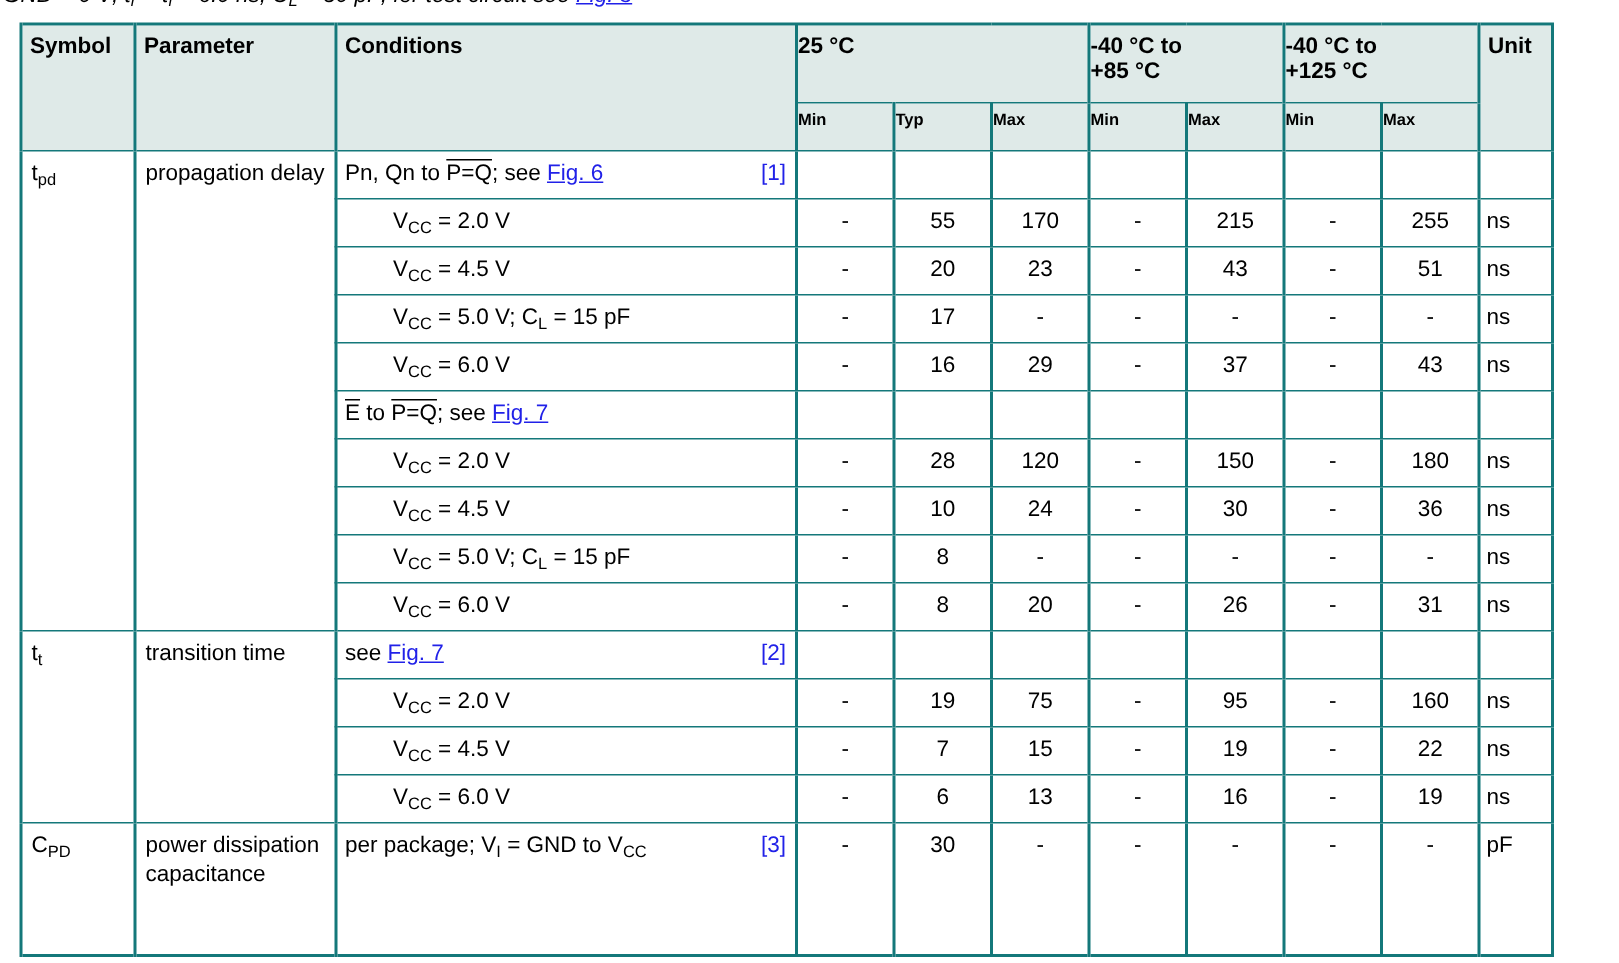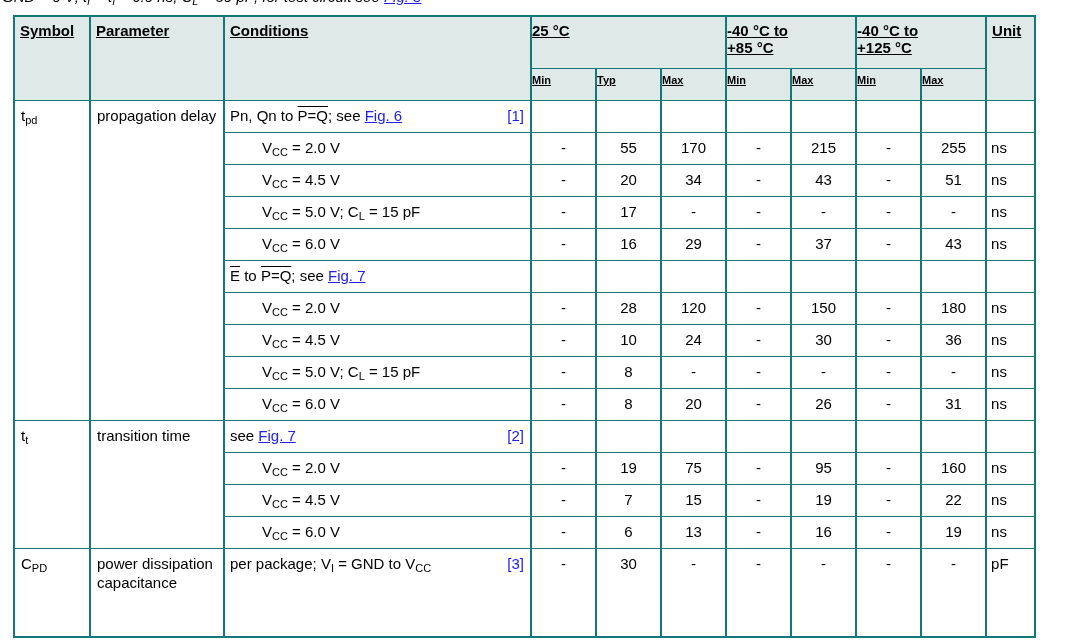--- a/index.html
+++ b/index.html
@@ -39,21 +39,20 @@
     border-width:1px 2px;
     padding:0;
     vertical-align:top;
     overflow:hidden;
   }
   .ds thead th{
     background:var(--hdr);
     font-weight:bold;
     text-align:left;
     padding:5px 16px 2px 5px;
-    text-decoration:underline;
   }
   .ds thead tr.r1{height:52px;}
   .ds thead tr.r2{height:32px;}
   .ds thead th.grp{padding-left:0;padding-right:0;}
   .ds thead th.sub{padding-left:0;padding-right:0;}
   .ds tbody tr{height:32px;}
   .ds tbody tr.tall{height:89px;}
   td.sym,td.par{padding:5px 4px 2px 6px;line-height:19px;}
   td.cond{padding:6px 6px 2px 5px;white-space:nowrap;}
   td.cond.indent{padding-left:37px;}
@@ -152,21 +151,21 @@
           <td class="unit">ns</td>
         </tr>
         <tr>
           <td class="cond indent">
             <div class="cwrap">
               <span>V<span class="sub">CC</span> = 4.5 V</span>
             </div>
           </td>
           <td class="val">-</td>
           <td class="val">20</td>
-          <td class="val">34</td>
+          <td class="val">23</td>
           <td class="val">-</td>
           <td class="val">43</td>
           <td class="val">-</td>
           <td class="val">51</td>
           <td class="unit">ns</td>
         </tr>
         <tr>
           <td class="cond indent">
             <div class="cwrap">
               <span>V<span class="sub">CC</span> = 5.0 V; C<span class="sub">L</span> = 15 pF</span>

